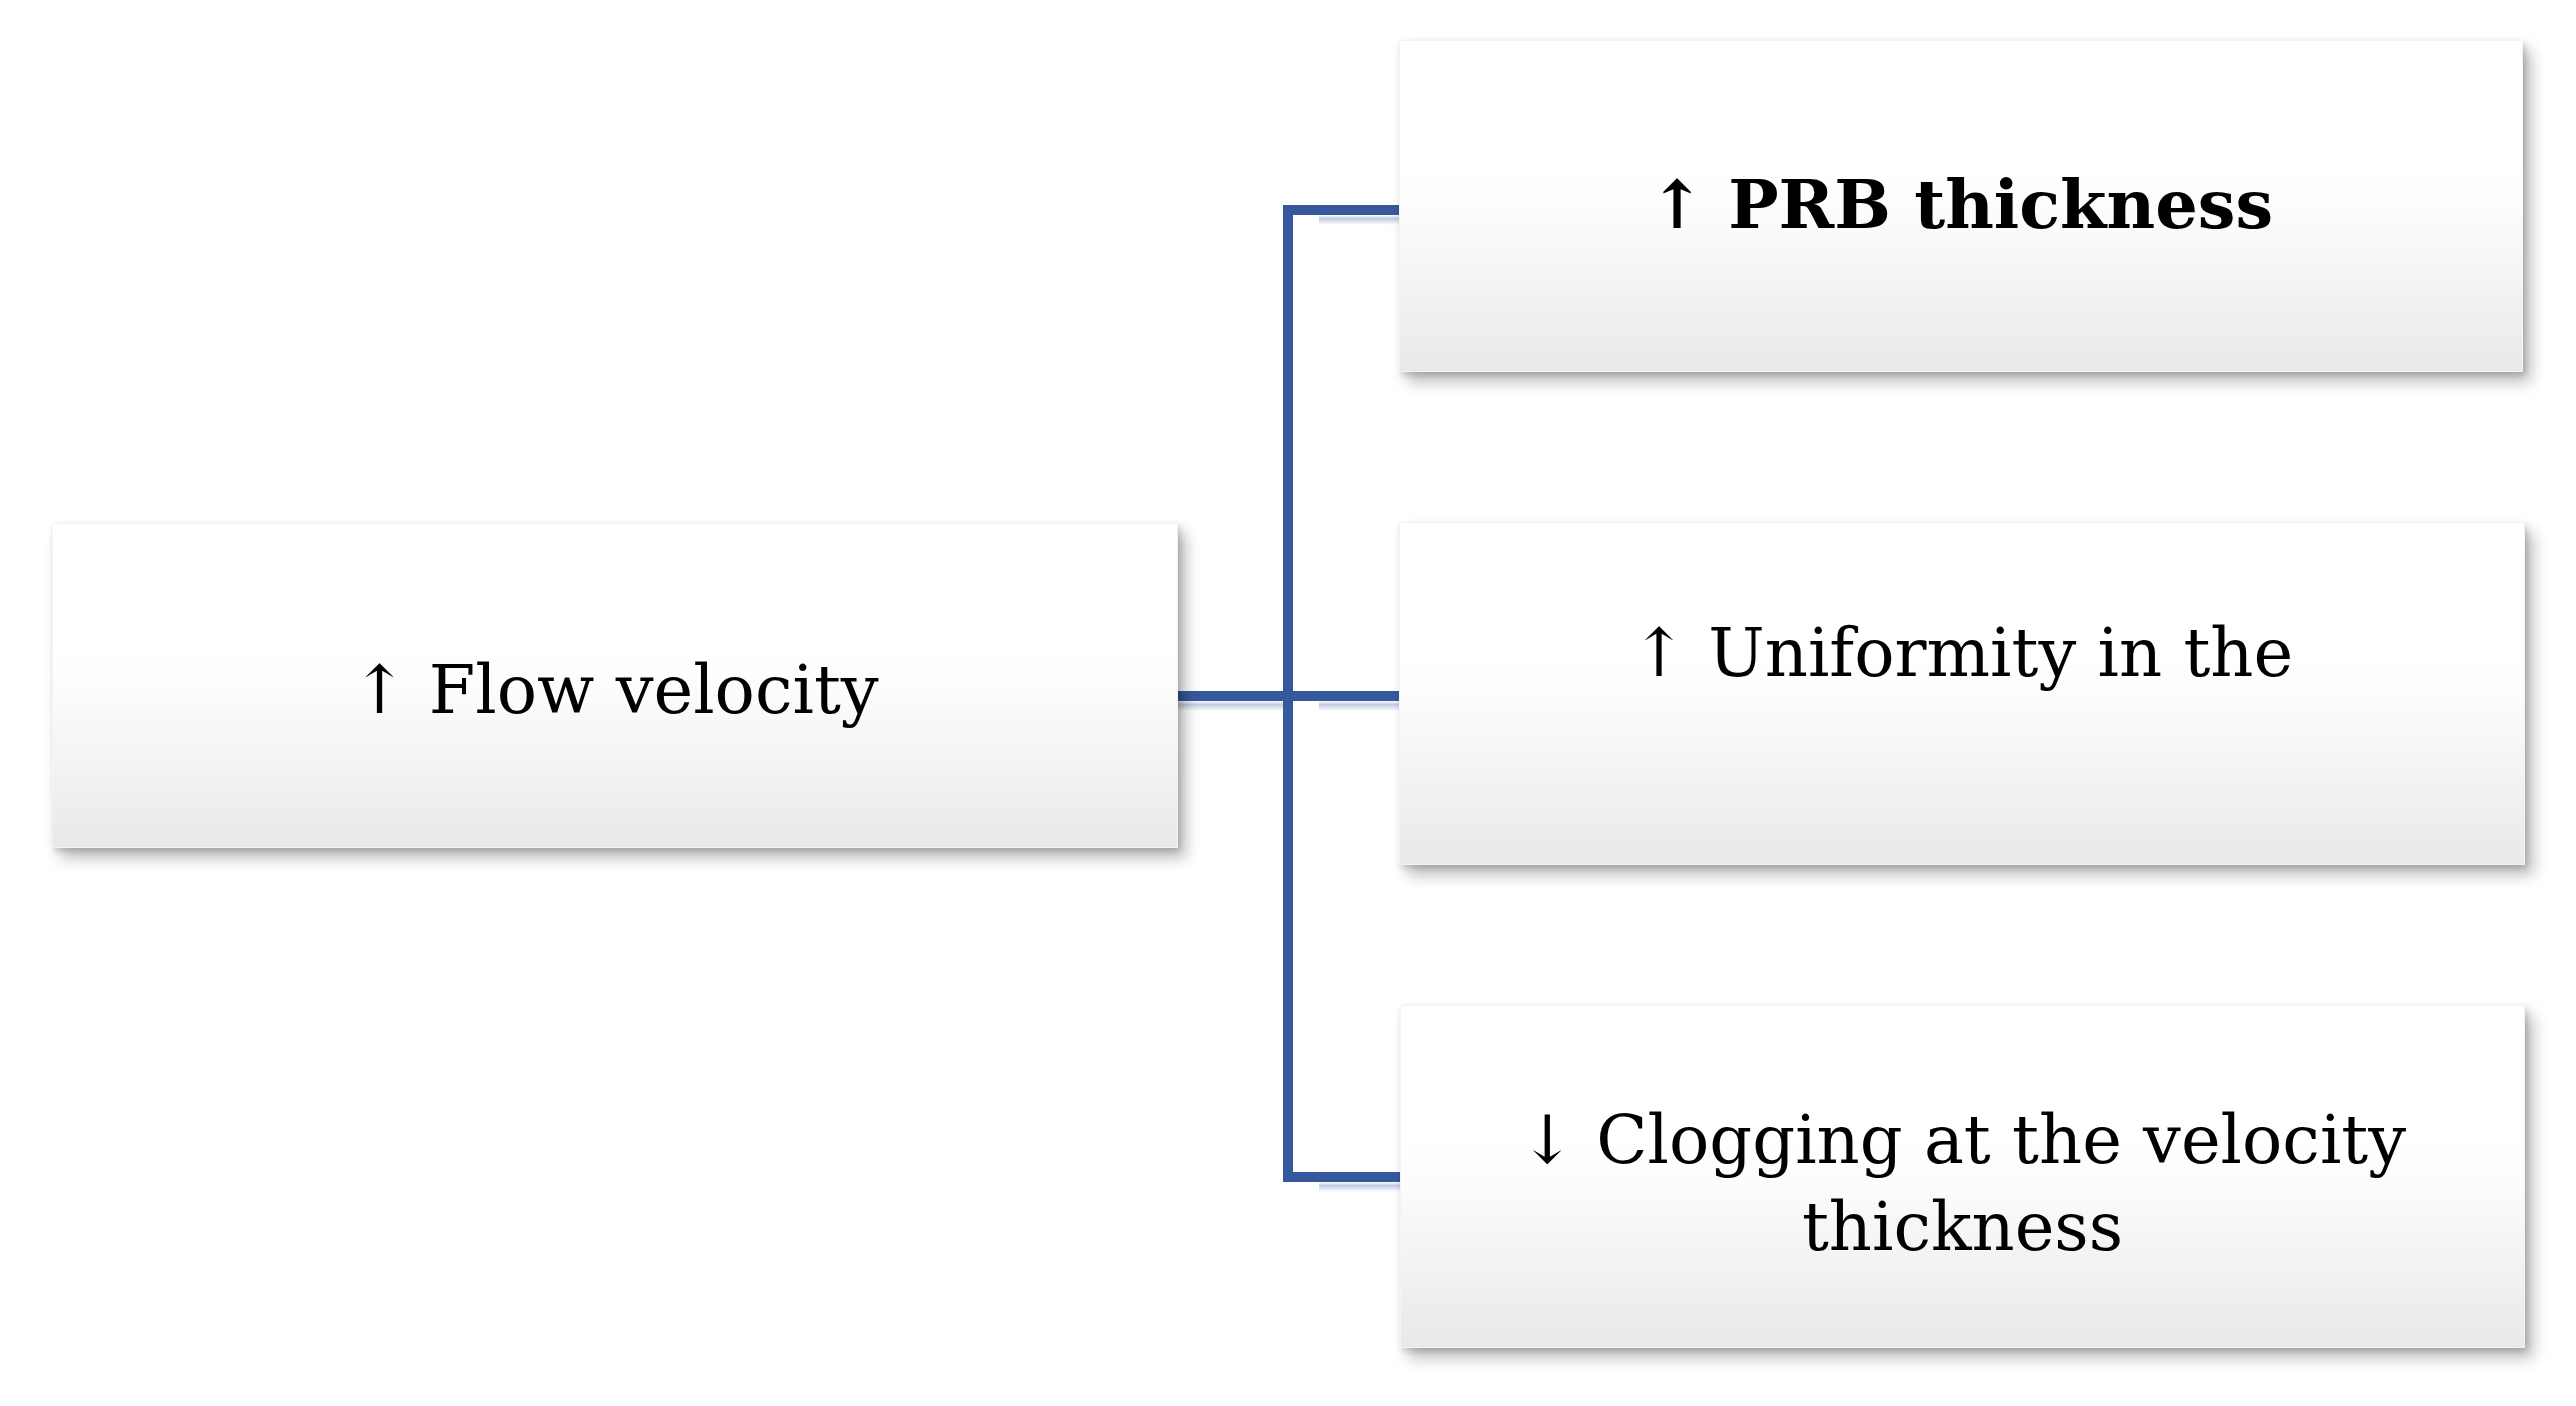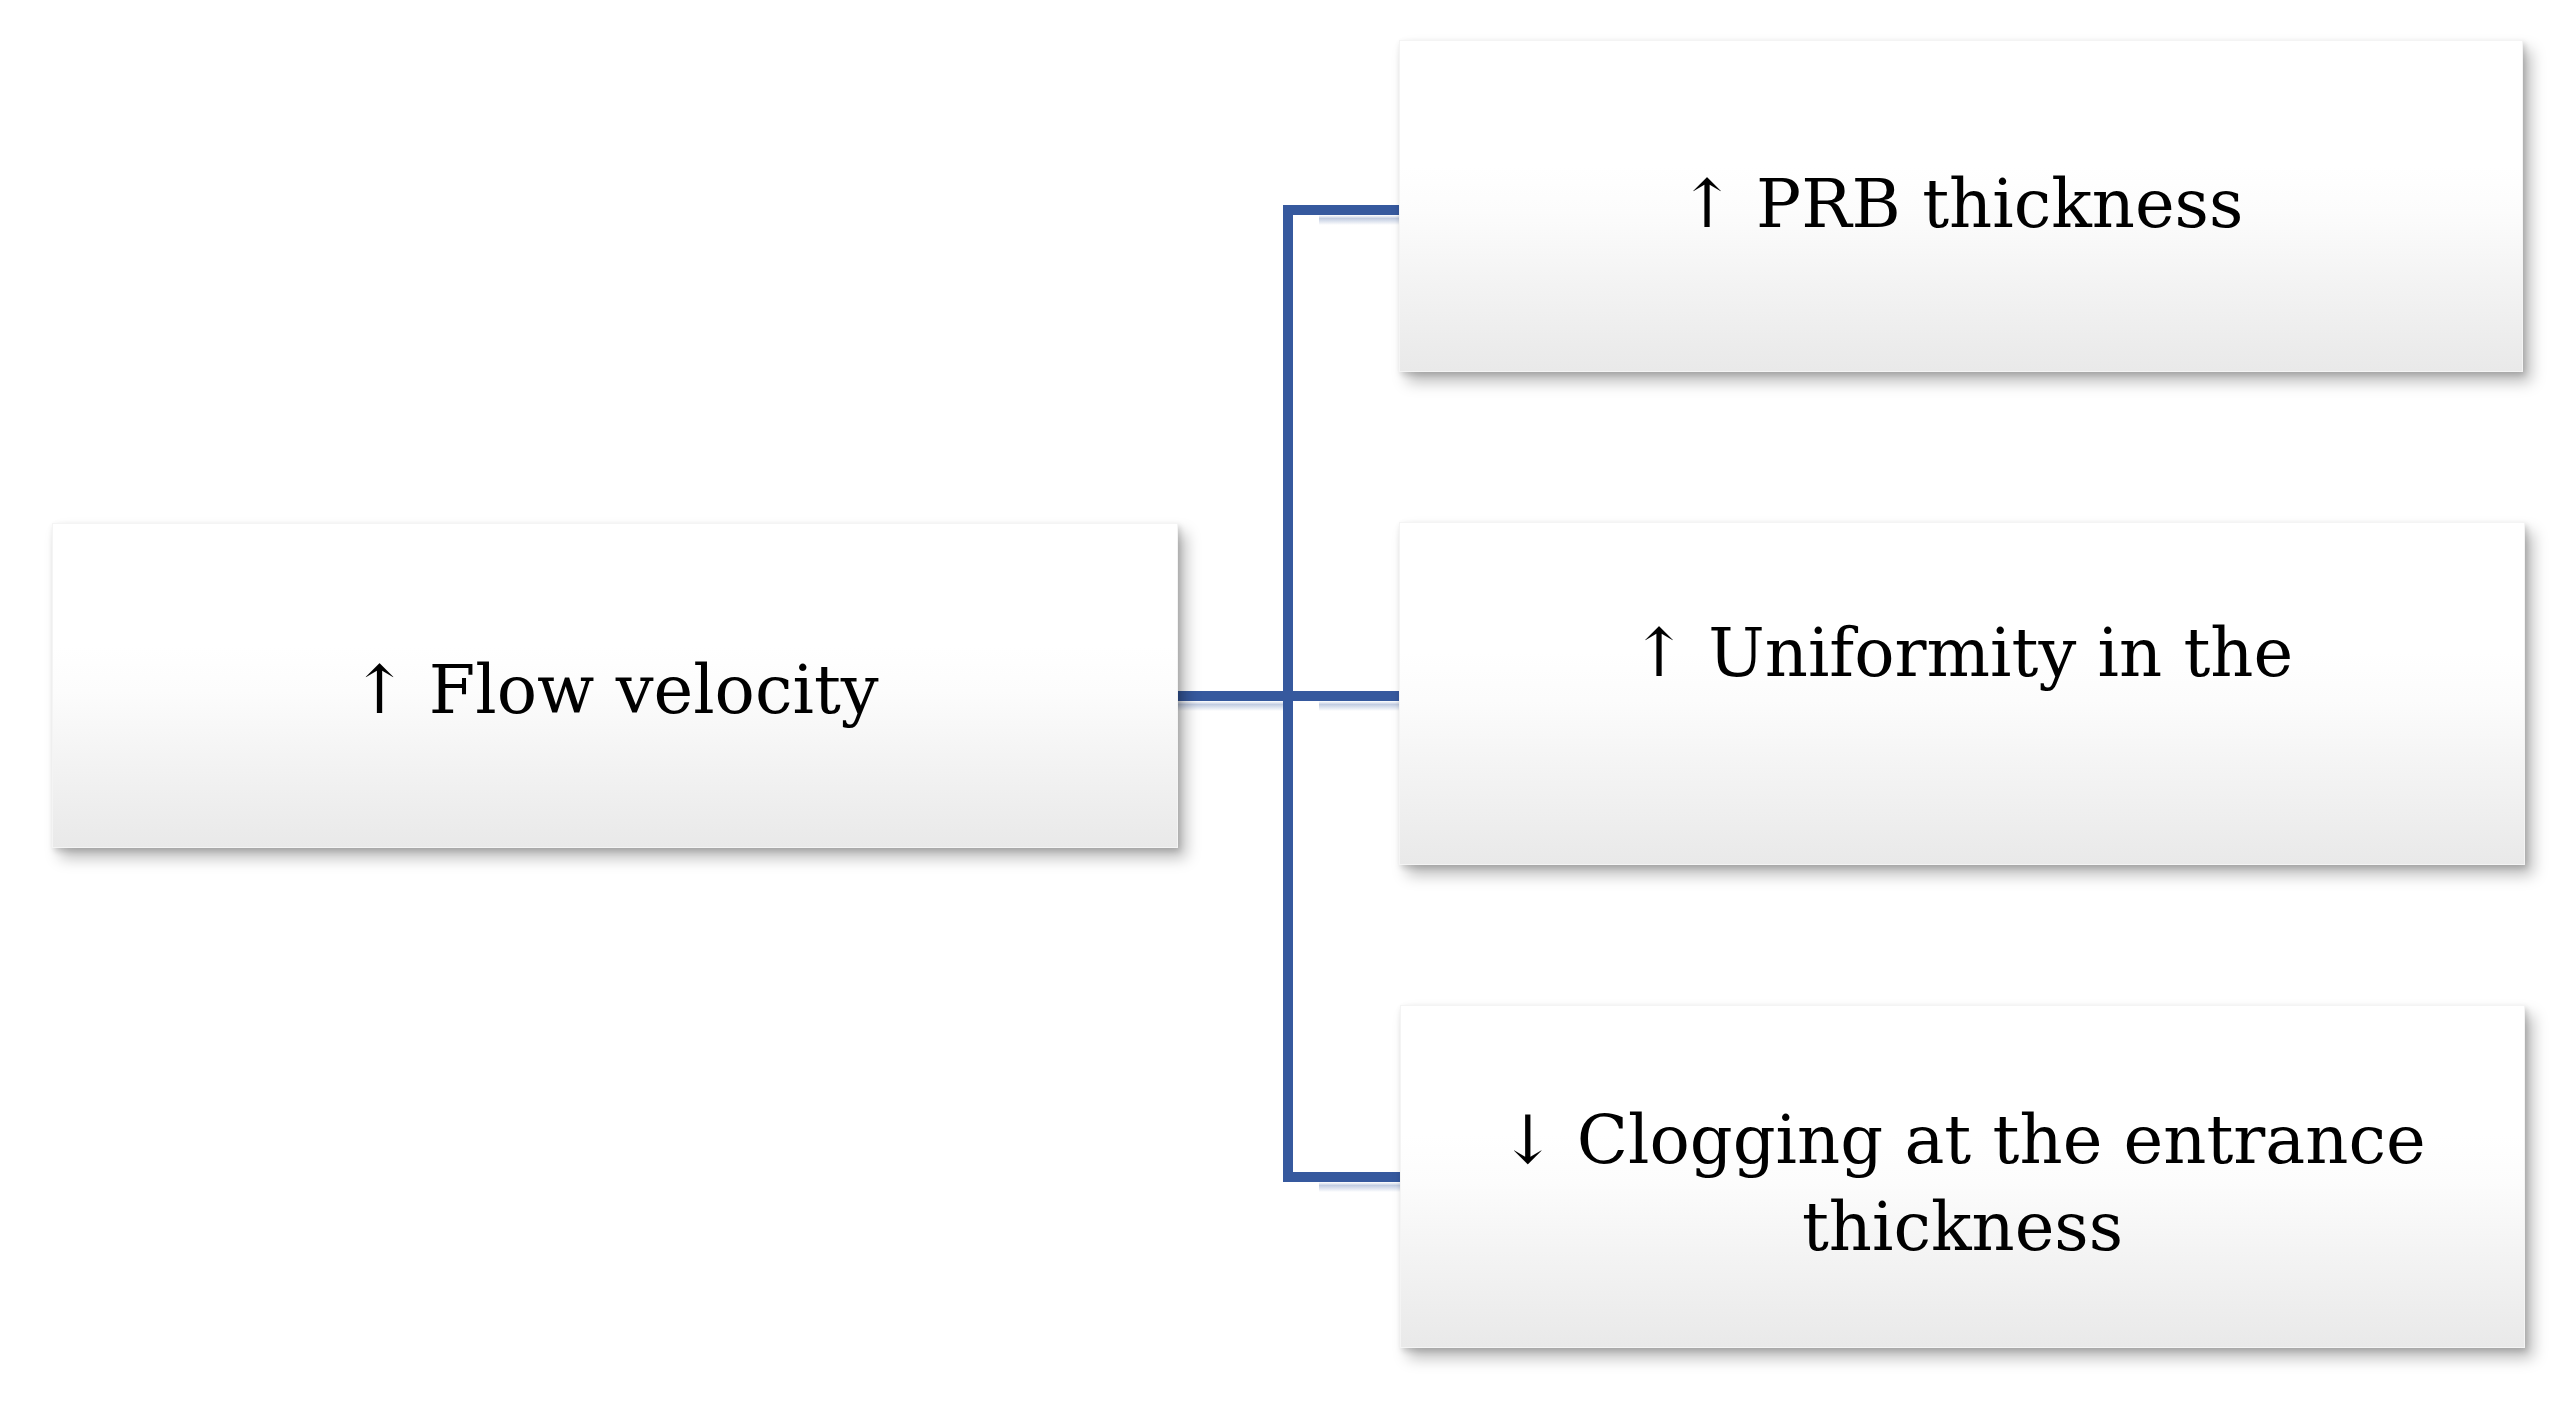--- a/index.html
+++ b/index.html
@@ -75,21 +75,21 @@
     text-align: right;
   }
   #node-source .line-text { font-size: 67px; line-height: 1.30; }
 
   #node-thickness {
     left: 1399px; top: 40px;
     width: 1124px; height: 332px;
     justify-content: flex-start;
     padding-top: 121px;
   }
-  #node-thickness .line-text { font-size: 67px; line-height: 1.28; }
+  #node-thickness .line-text { font-size: 67px; line-height: 1.28; font-weight: bold; }
 
   #node-uniformity {
     left: 1399px; top: 522px;
     width: 1126px; height: 343px;
     justify-content: flex-start;
     padding-top: 87px;
   }
   #node-uniformity .line-text { font-size: 67px; line-height: 1.30; text-align: center; }
 
   #node-clogging {
@@ -129,18 +129,18 @@
 
   <div class="node" id="node-thickness">
     <span class="line-text">↑ PRB thickness</span>
   </div>
 
   <div class="node" id="node-uniformity">
     <span class="line-text">↑ Uniformity in the</span>
   </div>
 
   <div class="node" id="node-clogging">
-    <span class="line-text">↓ Clogging at the entrance</span>
+    <span class="line-text">↓ Clogging at the velocity</span>
     <span class="line-text">thickness</span>
   </div>
 
 </div>
 
 
 </body></html>

